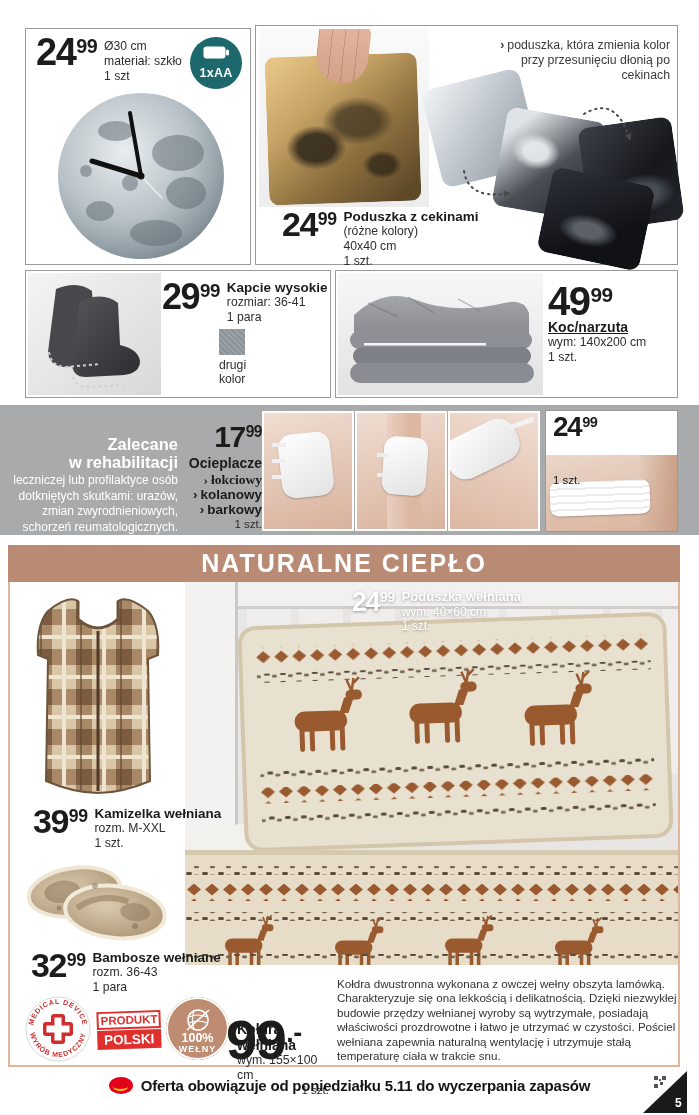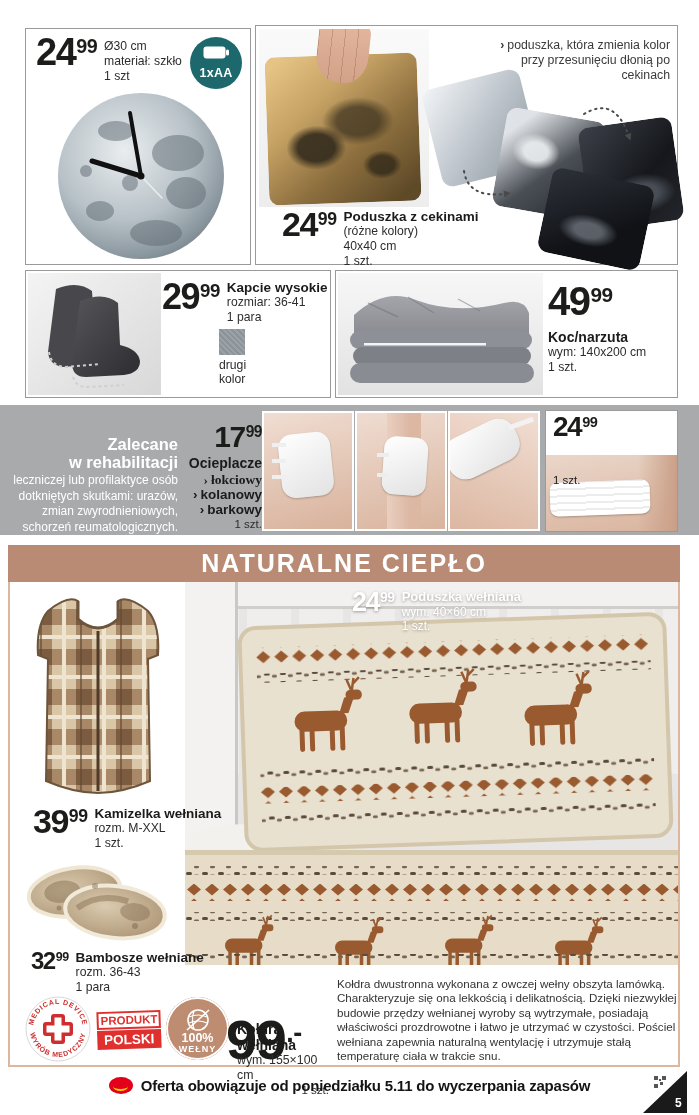--- a/index.html
+++ b/index.html
@@ -187,21 +187,21 @@
         <path d="M16,42 q30,-28 62,-15 q40,15 88,3 q20,-5 25,10 l0,26 -175,6 z" fill="url(#drapeG)"></path>
         <rect x="12" y="58" width="182" height="18" rx="9" fill="#8e9097"></rect>
         <rect x="15" y="74" width="178" height="18" rx="9" fill="#7e8088"></rect>
         <rect x="12" y="90" width="184" height="20" rx="10" fill="#8a8c93"></rect>
         <rect x="26" y="70" width="122" height="2.5" fill="#ffffff" opacity="0.9"></rect>
         <path d="M30,30 l30,14 M70,24 l26,16 M120,26 l22,12" stroke="#6f7178" stroke-width="1.4" opacity="0.5" fill="none"></path>
       </svg>
     </div>
     <div class="abs" style="left:212px;top:12px;">
       <span class="price" style="font-size:40px;"><span>49</span><span class="cents">99</span></span>
-      <div class="pname" style="font-size:14px;margin-top:10px;">Koc/narzuta</div>
+      <div class="pname" style="font-size:14px;text-decoration:underline;">Koc/narzuta</div>
       <div class="pdet">wym: 140x200 cm</div>
       <div class="pdet">1 szt.</div>
     </div>
   </div>
 
   <div class="gray-band">
     <div class="abs light" style="left:6px;top:30px;width:172px;text-align:right;">
       <div style="font-weight:900;font-size:16.5px;line-height:1.1;">Zalecane</div>
       <div style="font-weight:900;font-size:16.5px;line-height:1.1;">w rehabilitacji</div>
       <div style="font-size:12px;line-height:1.3;margin-top:2px;">
@@ -370,21 +370,21 @@
         <path d="M62,62 q20,-18 50,-12" stroke="#8a7254" stroke-width="6" fill="none" opacity="0.5"></path>
         <ellipse cx="120" cy="60" rx="15" ry="9" fill="#7d6548" opacity="0.4"></ellipse>
       </g>
       <circle cx="80" cy="36" r="3" fill="#6b5742" opacity="0.4"></circle>
       <circle cx="120" cy="76" r="3" fill="#6b5742" opacity="0.4"></circle>
       <circle cx="44" cy="58" r="2.5" fill="#6b5742" opacity="0.4"></circle>
     </svg>
   </div>
 
   <div class="price-row abs" style="left:31px;top:950px;">
-    <span class="price" style="font-size:24px;"><span>32</span><span class="cents">99</span></span>
+    <span class="price" style="font-size:34px;"><span>32</span><span class="cents">99</span></span>
     <div>
       <div class="pname" style="font-size:13.5px;">Bambosze wełniane</div>
       <div class="pdet">rozm. 36-43</div>
       <div class="pdet">1 para</div>
     </div>
   </div>
 
   <div class="abs" style="left:25px;top:996px;width:66px;height:66px;">
     <svg width="66" height="66" viewBox="0 0 66 66">
       <circle cx="33" cy="33" r="32" fill="#fff" stroke="#d8d8d8"></circle>

